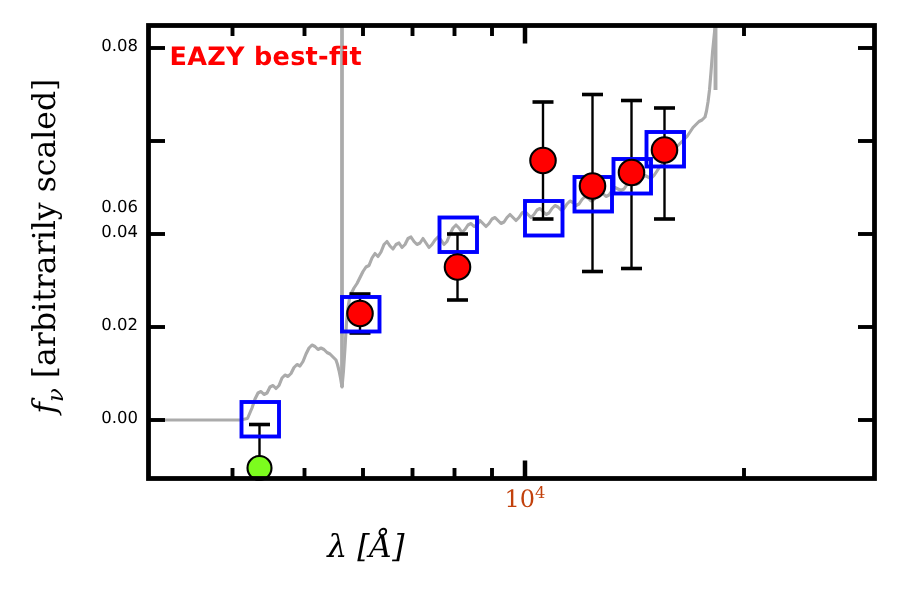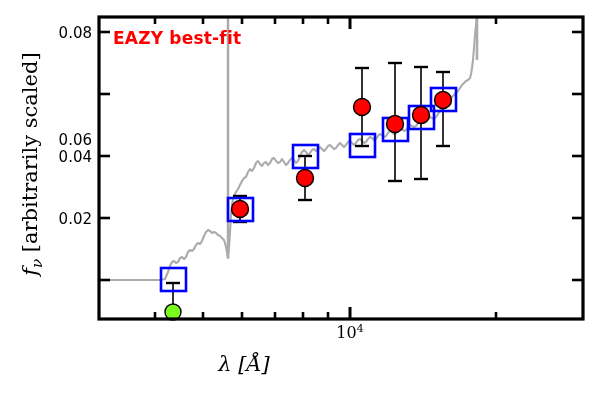--- a/index.html
+++ b/index.html
@@ -13,25 +13,25 @@
     text-align:center;font-size:21px;color:#000;
     font-family:"DejaVu Serif","Liberation Serif",serif;
     white-space:nowrap;pointer-events:none;
   }
   .xlabel{
     position:absolute;left:0;top:352px;width:488px;text-align:center;
     font-size:21px;color:#000;
     font-family:"DejaVu Serif","Liberation Serif",serif;
   }
   .ytick-lab{
-    position:absolute;text-align:right;width:62px;font-size:15px;color:#000;
+    position:absolute;text-align:right;width:62px;font-size:11px;color:#000;
     font-family:"DejaVu Sans","Liberation Sans",sans-serif;
   }
   .xtick-lab{
-    position:absolute;text-align:center;width:80px;font-size:16px;color:#000000;
+    position:absolute;text-align:center;width:80px;font-size:16px;color:#c2410c;
     font-family:"DejaVu Serif","Liberation Serif",serif;
   }
   .annot{
     position:absolute;font-size:17px;font-weight:bold;letter-spacing:.2px;
     font-family:"DejaVu Sans","Liberation Sans",sans-serif;
   }
   .sup{font-size:0.68em;vertical-align:super;}
   .itl{font-style:italic;}
 </style>
 </head>
@@ -163,20 +163,21 @@
     <g stroke="#000000" stroke-width="3">
       <line x1="350" y1="319" x2="350" y2="307"></line>
       <line x1="350" y1="17" x2="350" y2="29"></line>
     </g>
   </svg>
 
   <div class="ytick-lab" style="left:30px;top:24px;">0.08</div>
   <div class="ytick-lab" style="left:30px;top:86px;margin-top:45px;">0.06</div>
   <div class="ytick-lab" style="left:30px;top:148px;">0.04</div>
   <div class="ytick-lab" style="left:30px;top:210px;">0.02</div>
+  <div class="ytick-lab" style="left:30px;top:272px;">0.00</div>
 
   <div class="xtick-lab" style="left:310px;top:322px;"><span>10</span><span class="sup">4</span></div>
 
   <div class="annot" style="left:113px;top:28px;color:#FF0000;">EAZY best-fit</div>
 
   <div class="ylabel"><span class="itl">f</span><span class="itl" style="font-size:.72em;vertical-align:sub;">ν</span><span> [arbitrarily scaled]</span></div>
 
   <div class="xlabel"><span class="itl">λ</span>&nbsp;<span class="itl">[Å]</span></div>
 
 </div>

